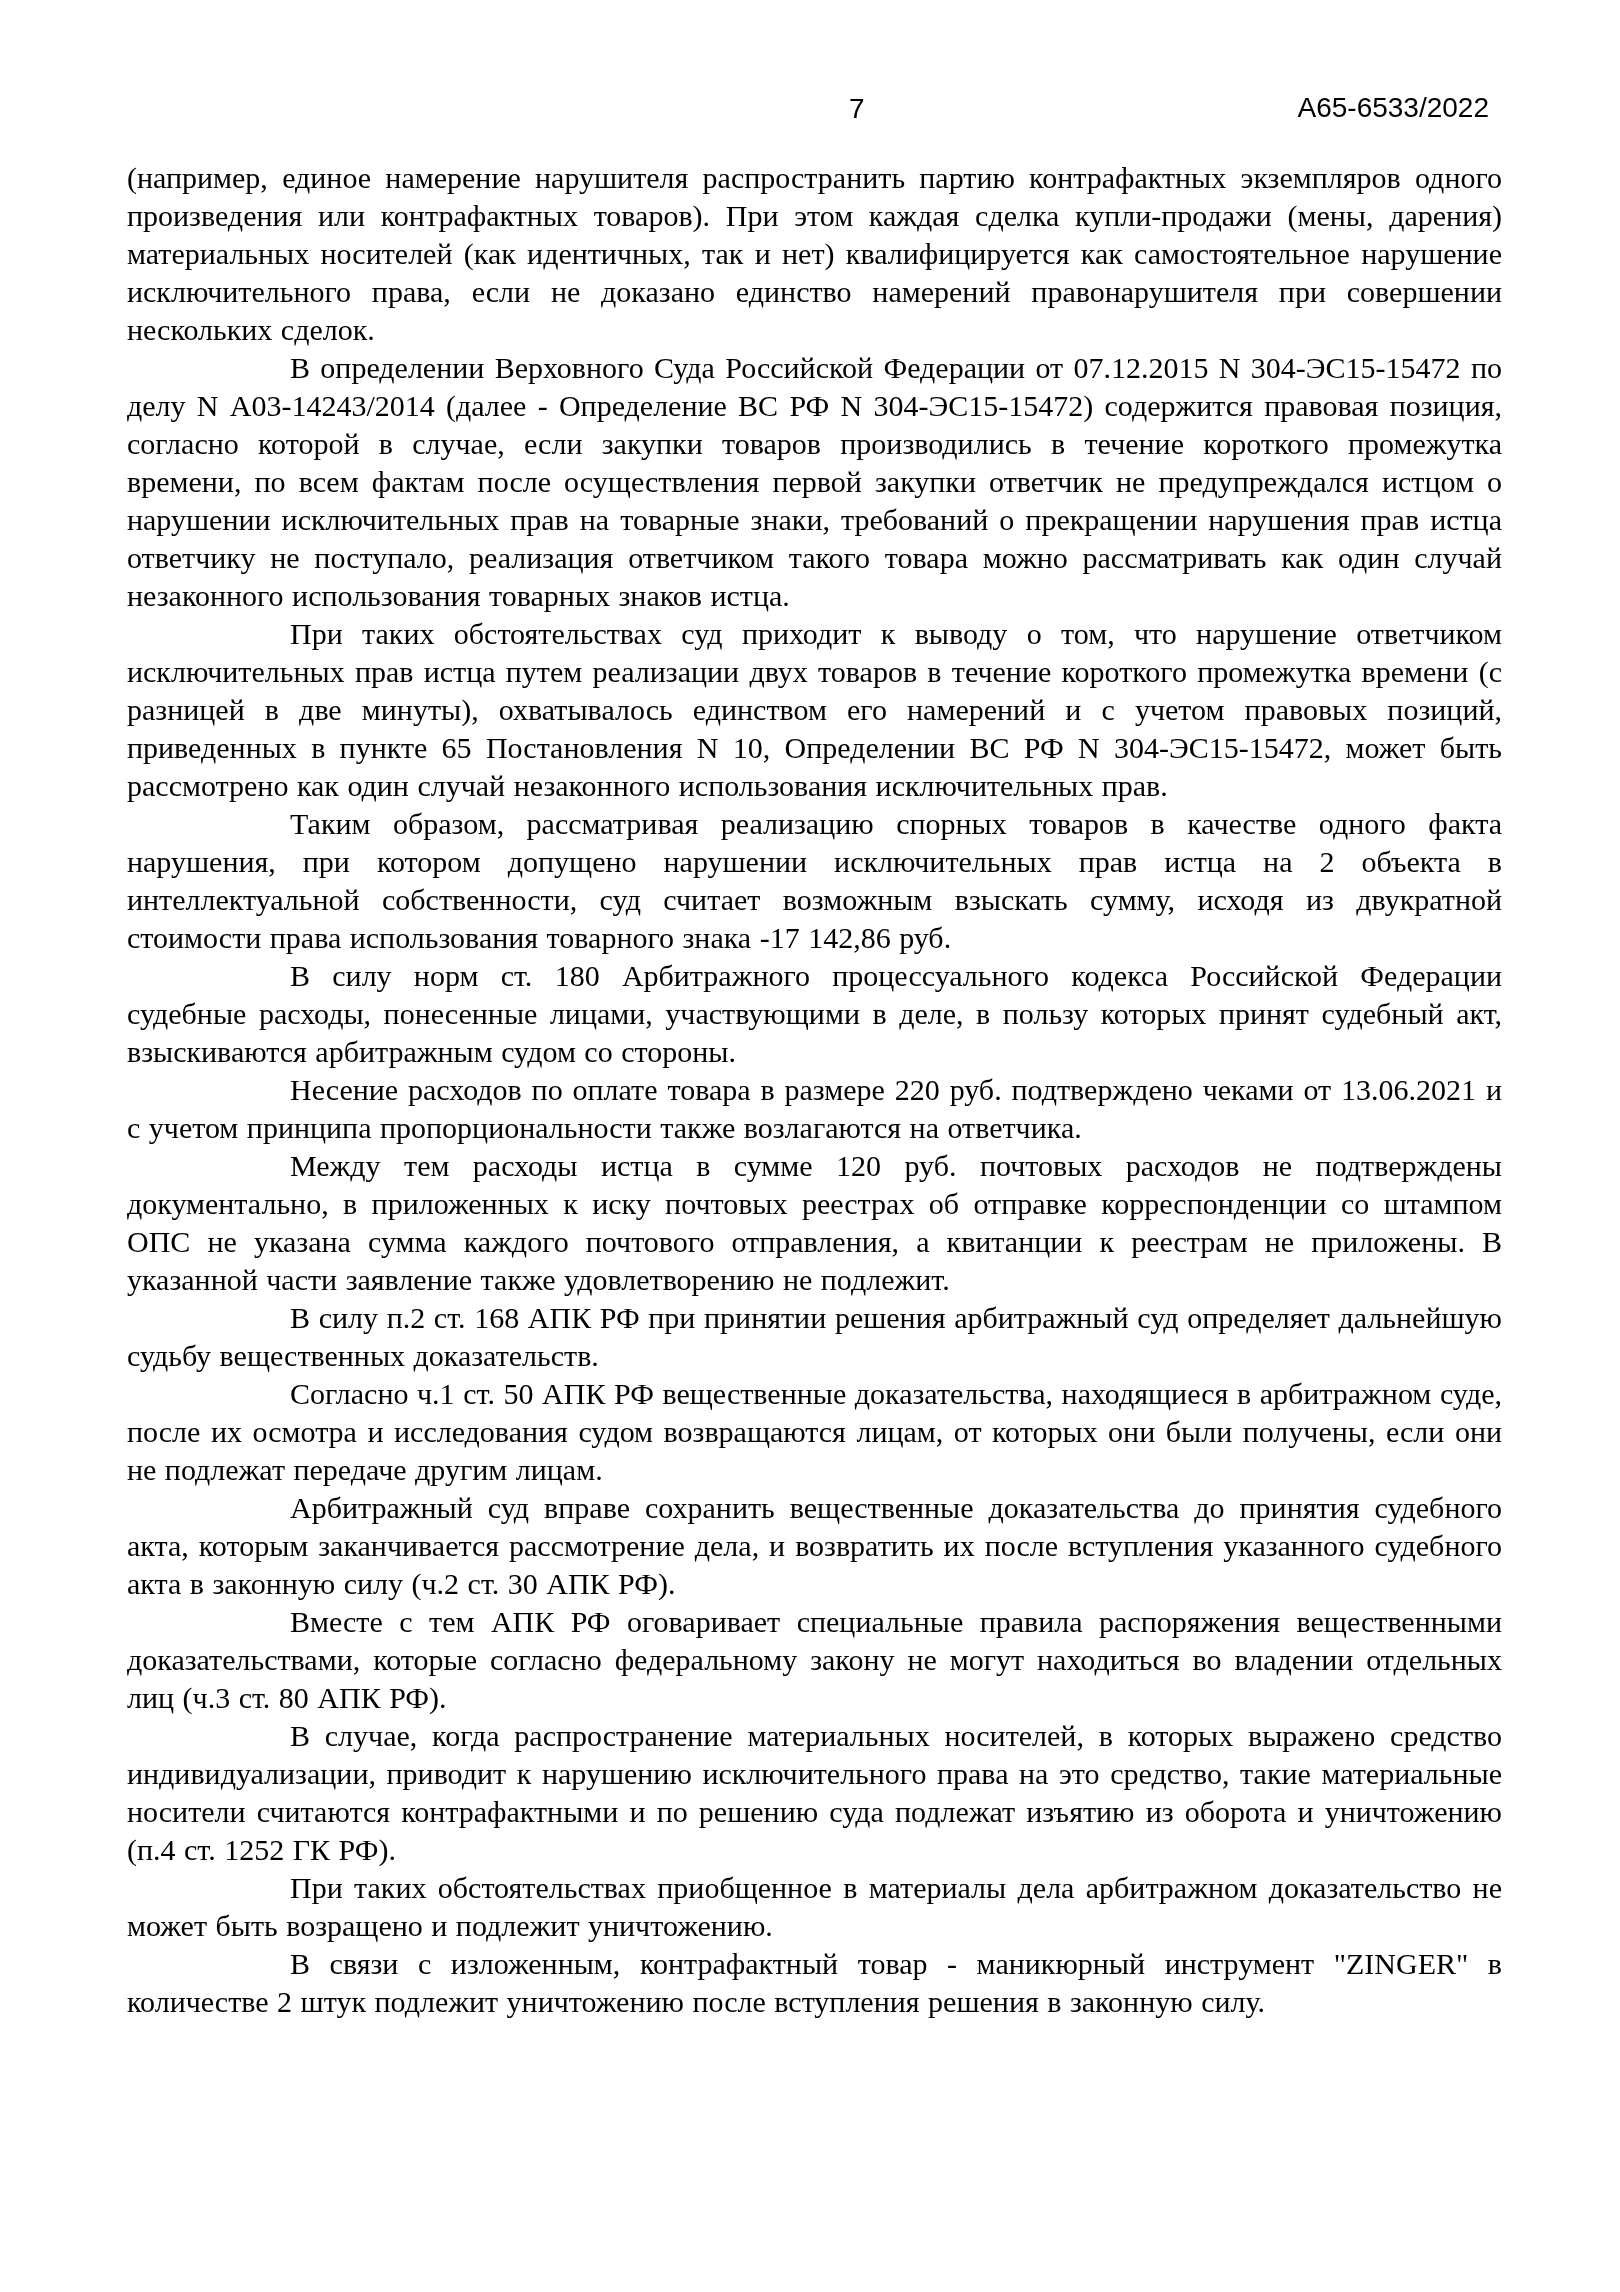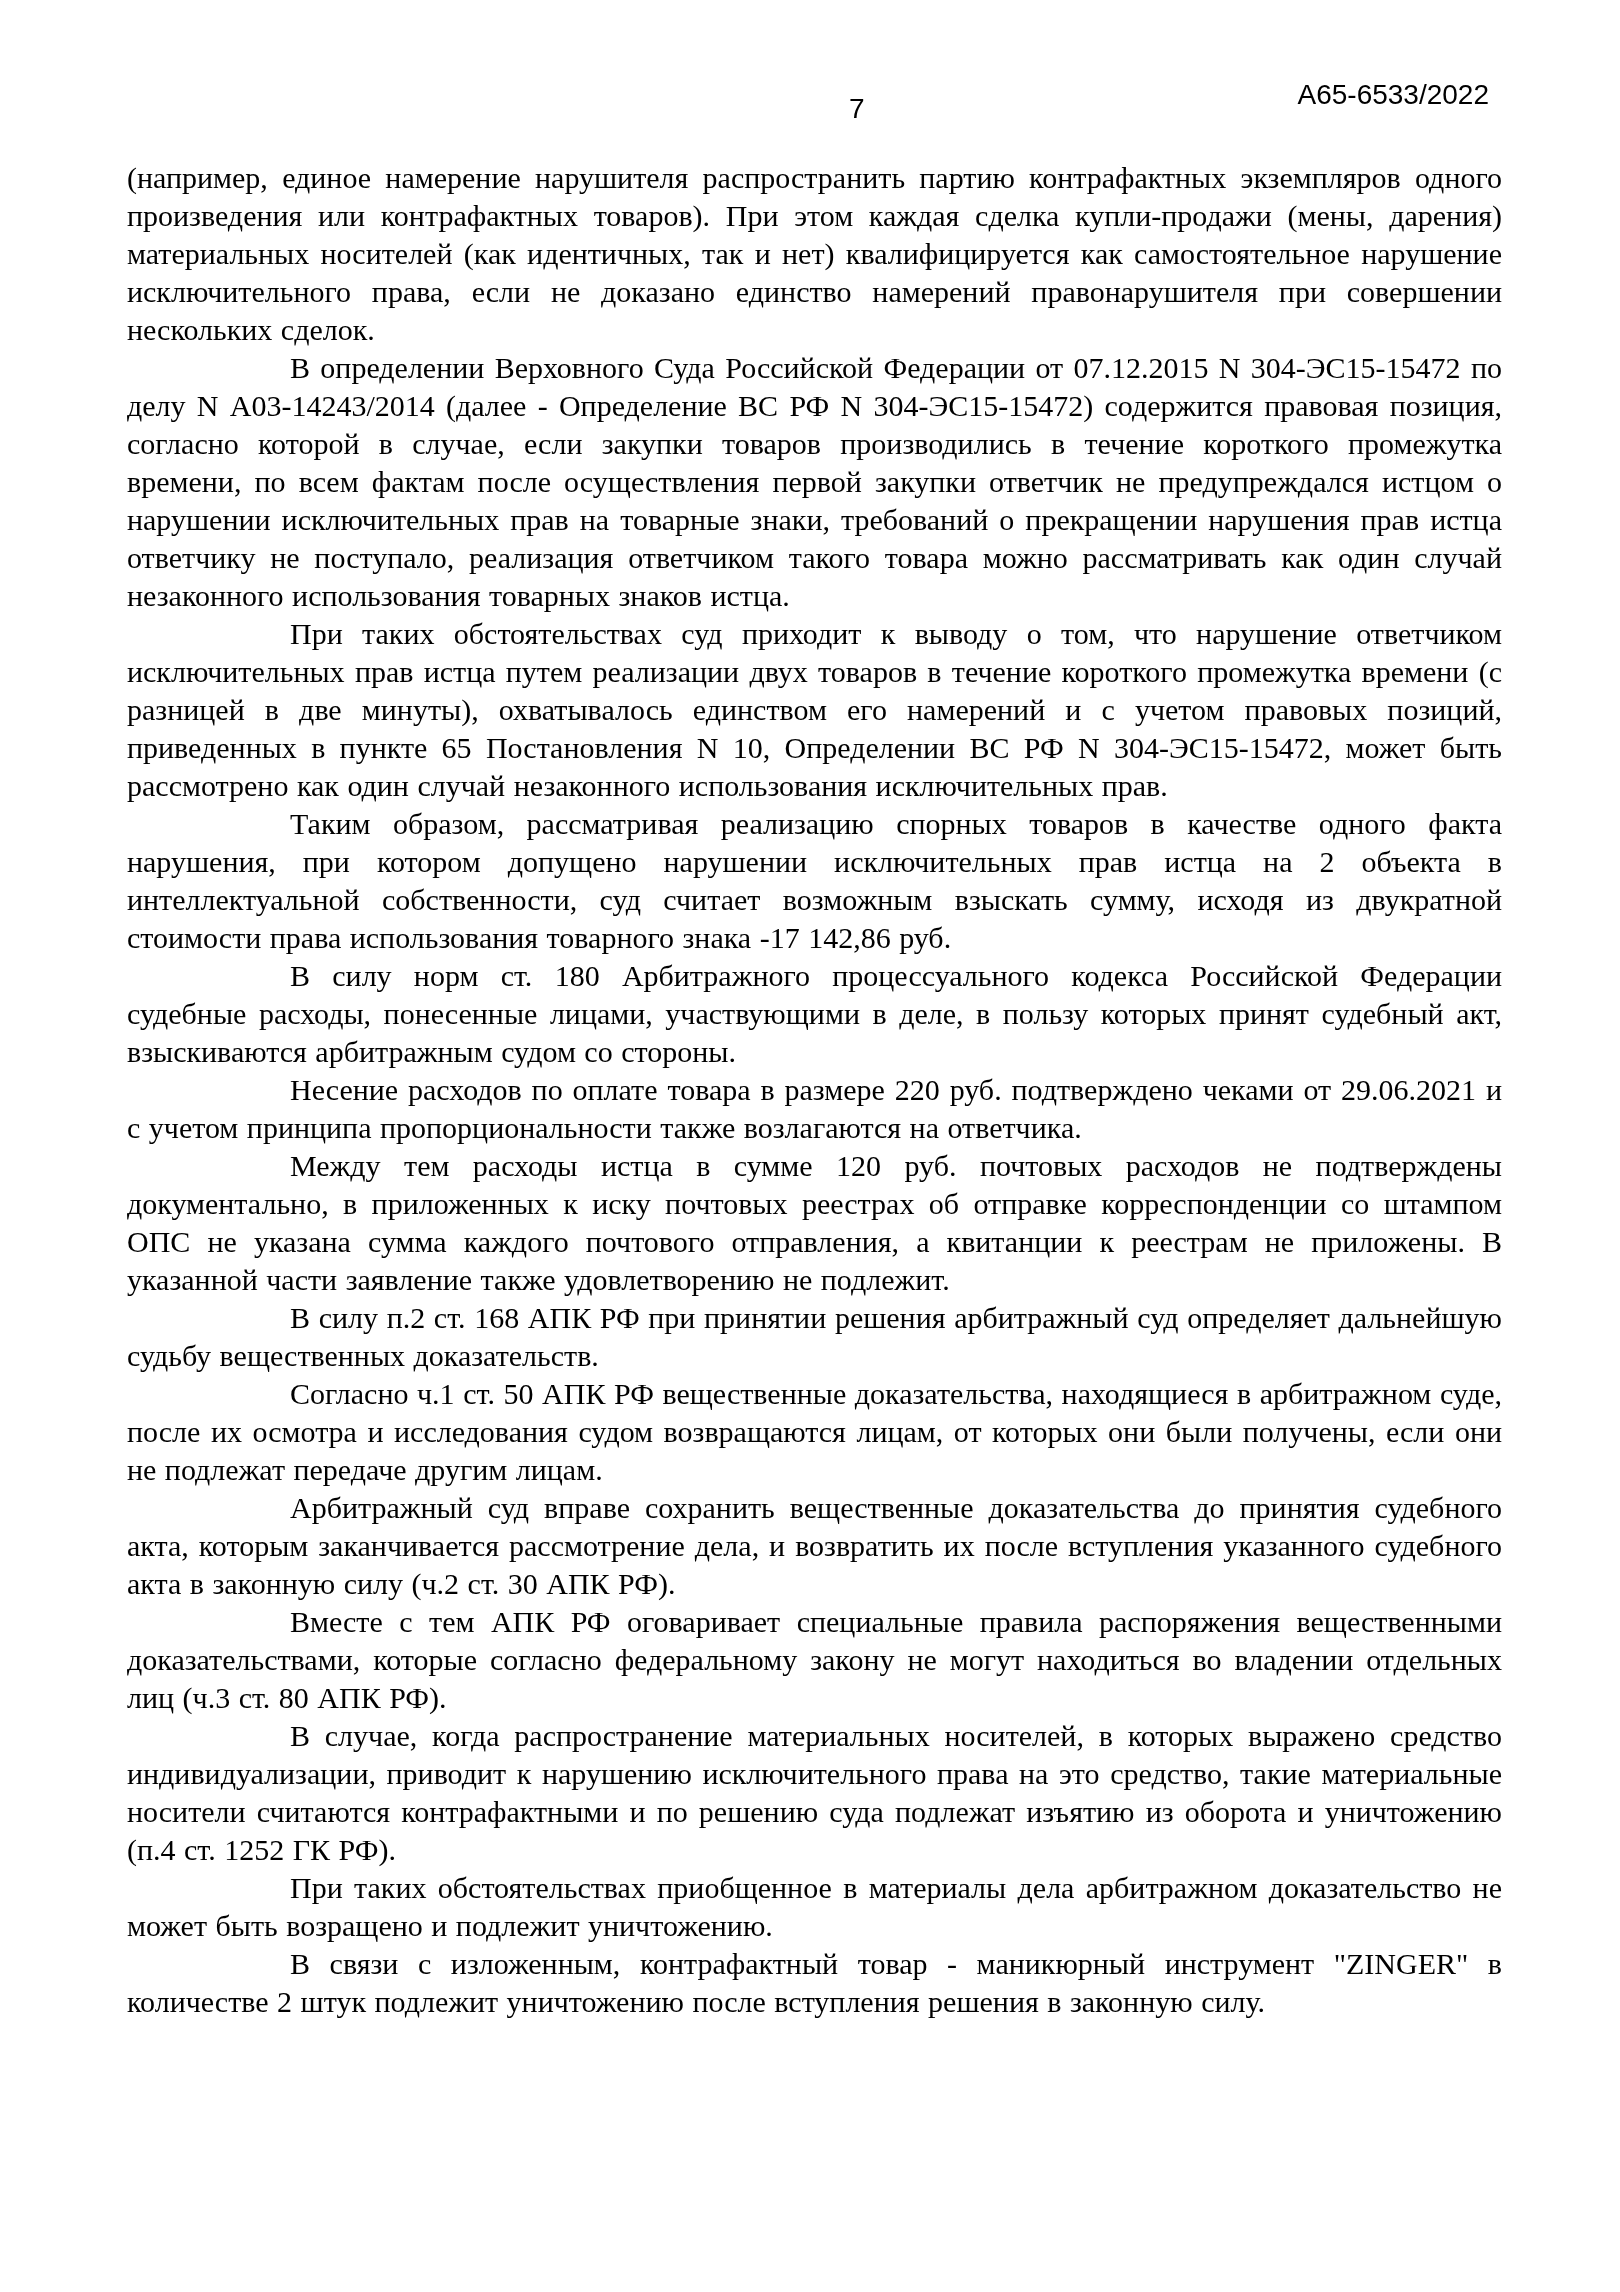--- a/index.html
+++ b/index.html
@@ -19,21 +19,21 @@
   .page-number {
     position: absolute;
     top: 94px;
     left: 849px;
     font-family: "Liberation Sans", sans-serif;
     font-size: 28px;
     line-height: 29px;
   }
   .case-number {
     position: absolute;
-    top: 80px;
+    top: 93px;
     left: 127px;
     width: 1362px;
     text-align: right;
     font-family: "Liberation Sans", sans-serif;
     font-size: 28px;
     line-height: 29px;
   }
   .body-text {
     position: absolute;
     top: 125px;
@@ -62,21 +62,21 @@
   <span class="page-number">7</span>
 
   <span class="case-number">А65-6533/2022</span>
 
   <div class="body-text">
     <p class="continuation">(например, единое намерение нарушителя распространить партию контрафактных экземпляров одного произведения или контрафактных товаров). При этом каждая сделка купли-продажи (мены, дарения) материальных носителей (как идентичных, так и нет) квалифицируется как самостоятельное нарушение исключительного права, если не доказано единство намерений правонарушителя при совершении нескольких сделок.</p>
     <p>В определении Верховного Суда Российской Федерации от 07.12.2015 N 304-ЭС15-15472 по делу N А03-14243/2014 (далее - Определение ВС РФ N 304-ЭС15-15472) содержится правовая позиция, согласно которой в случае, если закупки товаров производились в течение короткого промежутка времени, по всем фактам после осуществления первой закупки ответчик не предупреждался истцом о нарушении исключительных прав на товарные знаки, требований о прекращении нарушения прав истца ответчику не поступало, реализация ответчиком такого товара можно рассматривать как один случай незаконного использования товарных знаков истца.</p>
     <p>При таких обстоятельствах суд приходит к выводу о том, что нарушение ответчиком исключительных прав истца путем реализации двух товаров в течение короткого промежутка времени (с разницей в две минуты), охватывалось единством его намерений и с учетом правовых позиций, приведенных в пункте 65 Постановления N 10, Определении ВС РФ N 304-ЭС15-15472, может быть рассмотрено как один случай незаконного использования исключительных прав.</p>
     <p>Таким образом, рассматривая реализацию спорных товаров в качестве одного факта нарушения, при котором допущено нарушении исключительных прав истца на 2 объекта в интеллектуальной собственности, суд считает возможным взыскать сумму, исходя из двукратной стоимости права использования товарного знака -17 142,86 руб.</p>
     <p>В силу норм ст. 180 Арбитражного процессуального кодекса Российской Федерации судебные расходы, понесенные лицами, участвующими в деле, в пользу которых принят судебный акт, взыскиваются арбитражным судом со стороны.</p>
-    <p>Несение расходов по оплате товара в размере 220 руб. подтверждено чеками от 29.06.2021 и с учетом принципа пропорциональности также возлагаются на ответчика.</p>
+    <p>Несение расходов по оплате товара в размере 220 руб. подтверждено чеками от 13.06.2021 и с учетом принципа пропорциональности также возлагаются на ответчика.</p>
     <p>Между тем расходы истца в сумме 120 руб. почтовых расходов не подтверждены документально, в приложенных к иску почтовых реестрах об отправке корреспонденции со штампом ОПС не указана сумма каждого почтового отправления, а квитанции к реестрам не приложены. В указанной части заявление также удовлетворению не подлежит.</p>
     <p>В силу п.2 ст. 168 АПК РФ при принятии решения арбитражный суд определяет дальнейшую судьбу вещественных доказательств.</p>
     <p>Согласно ч.1 ст. 50 АПК РФ вещественные доказательства, находящиеся в арбитражном суде, после их осмотра и исследования судом возвращаются лицам, от которых они были получены, если они не подлежат передаче другим лицам.</p>
     <p>Арбитражный суд вправе сохранить вещественные доказательства до принятия судебного акта, которым заканчивается рассмотрение дела, и возвратить их после вступления указанного судебного акта в законную силу (ч.2 ст. 30 АПК РФ).</p>
     <p>Вместе с тем АПК РФ оговаривает специальные правила распоряжения вещественными доказательствами, которые согласно федеральному закону не могут находиться во владении отдельных лиц (ч.3 ст. 80 АПК РФ).</p>
     <p>В случае, когда распространение материальных носителей, в которых выражено средство индивидуализации, приводит к нарушению исключительного права на это средство, такие материальные носители считаются контрафактными и по решению суда подлежат изъятию из оборота и уничтожению (п.4 ст. 1252 ГК РФ).</p>
     <p>При таких обстоятельствах приобщенное в материалы дела арбитражном доказательство не может быть возращено и подлежит уничтожению.</p>
     <p>В связи с изложенным, контрафактный товар - маникюрный инструмент "ZINGER" в количестве 2 штук подлежит уничтожению после вступления решения в законную силу.</p>
   </div>
 

